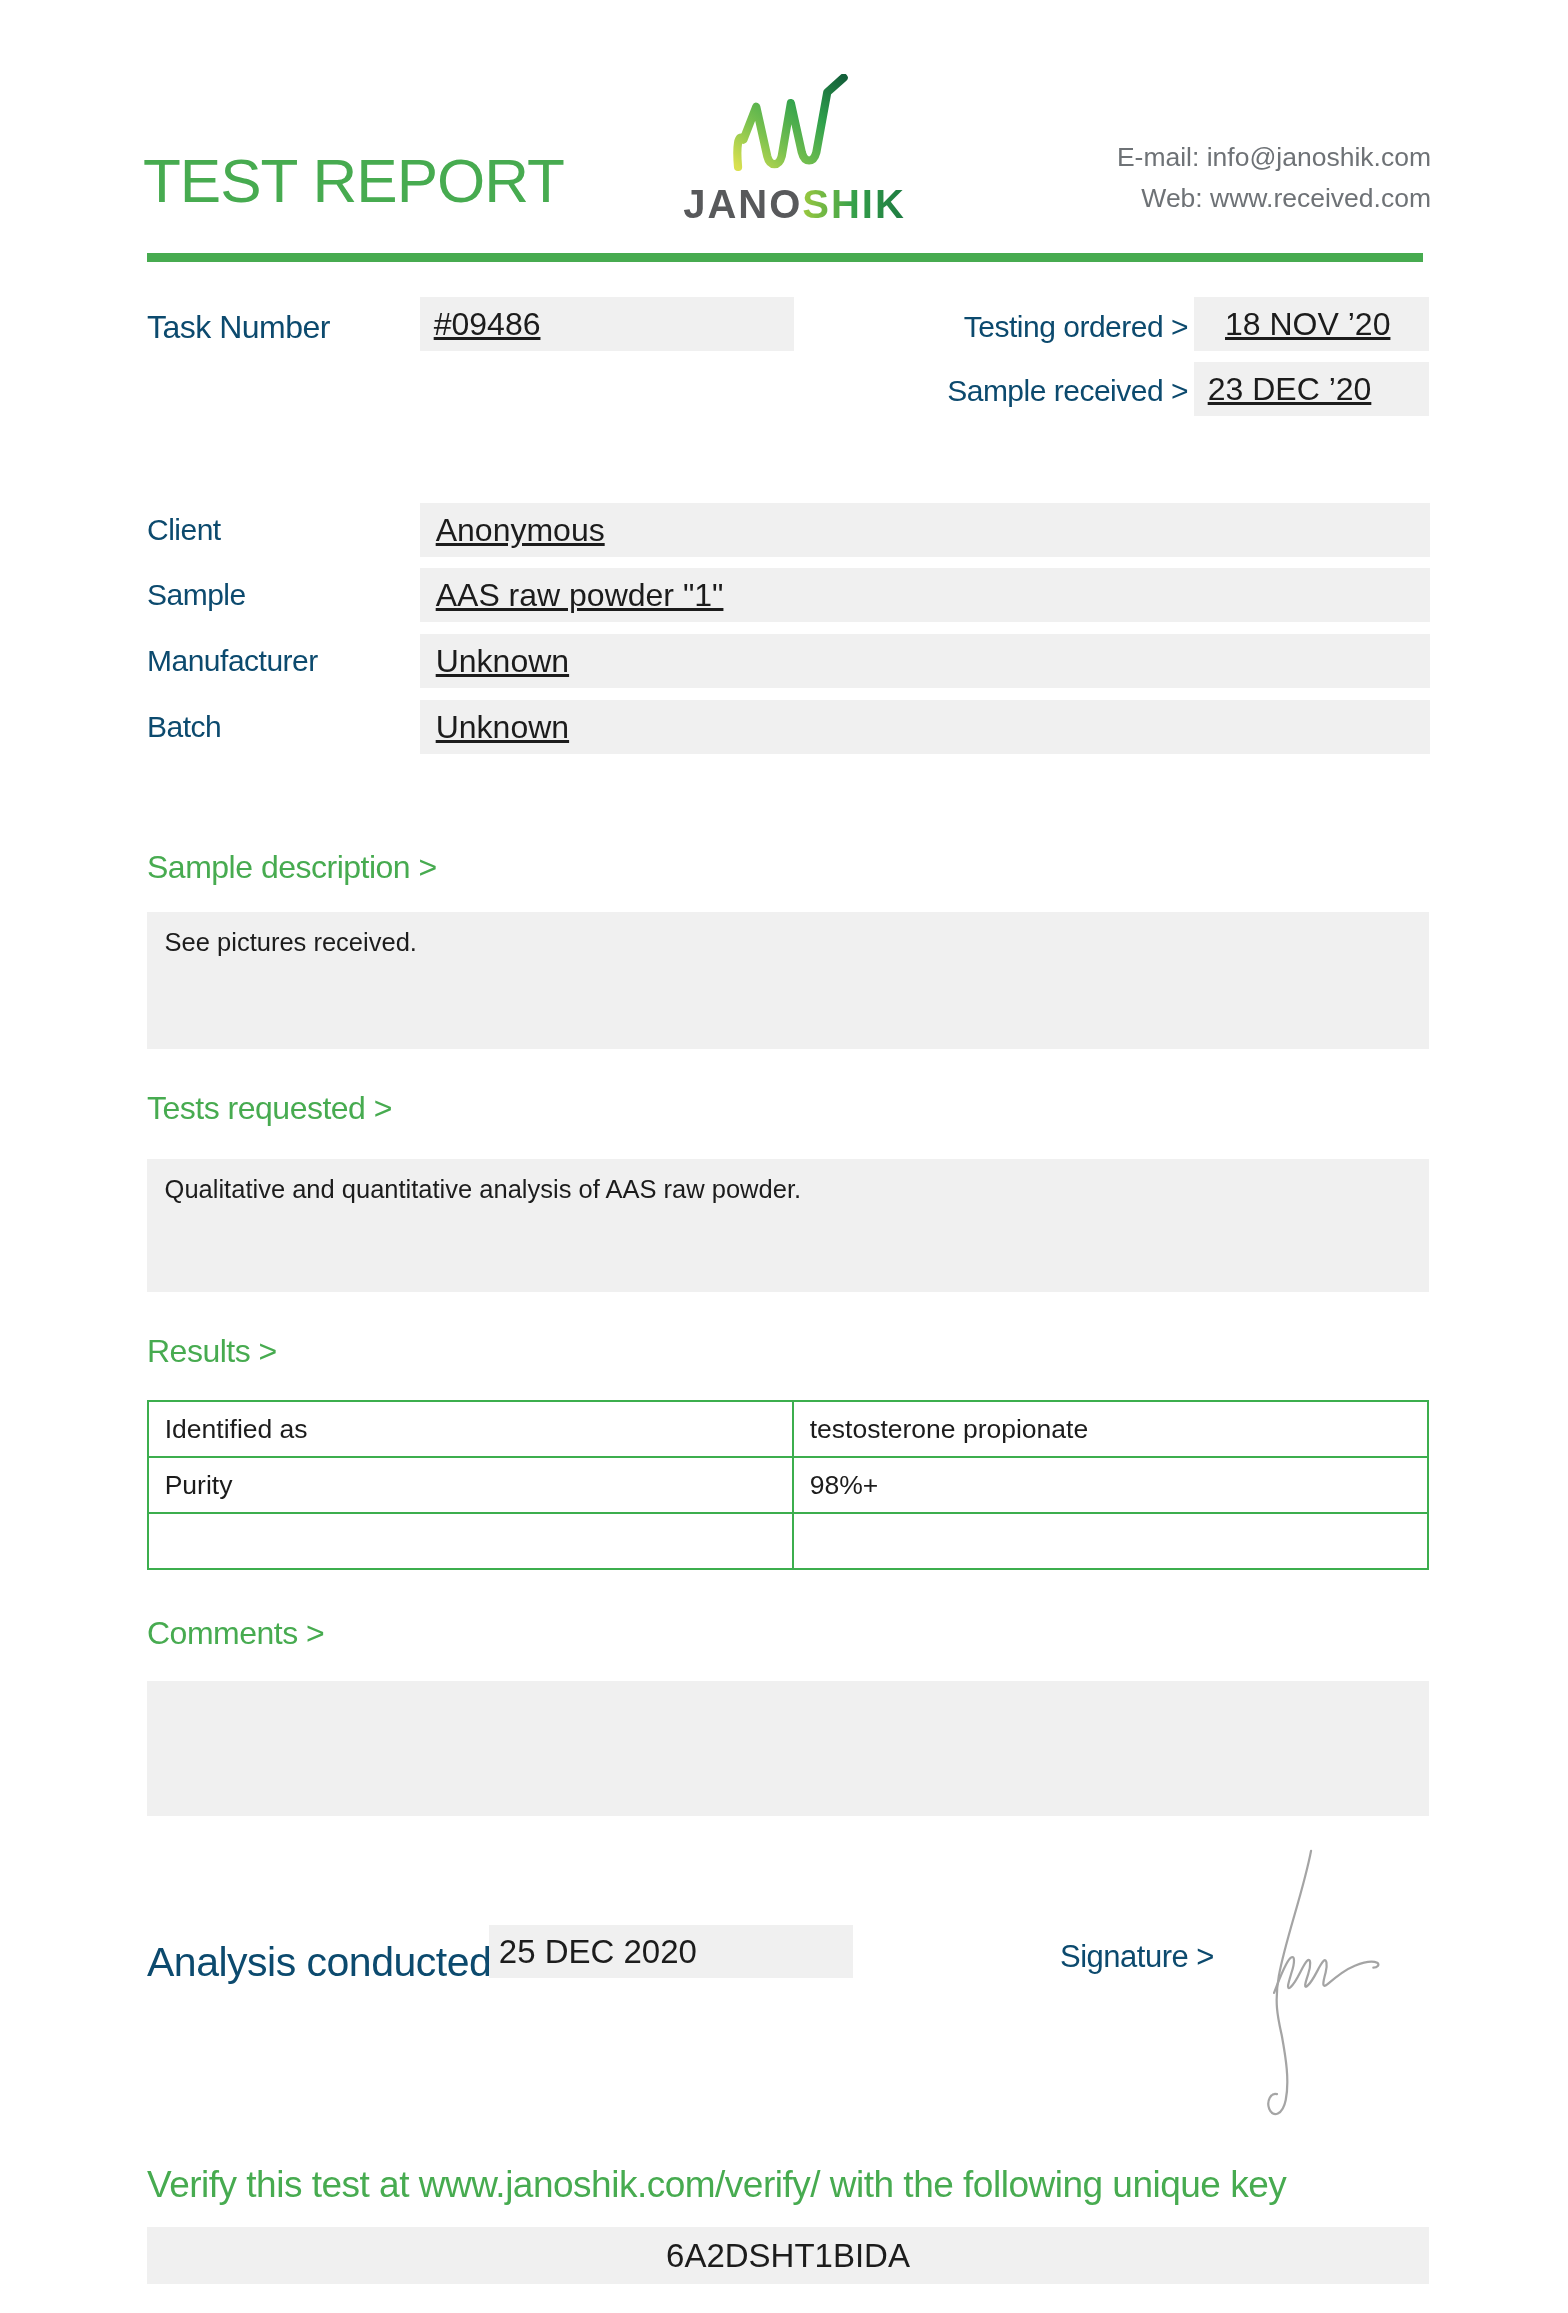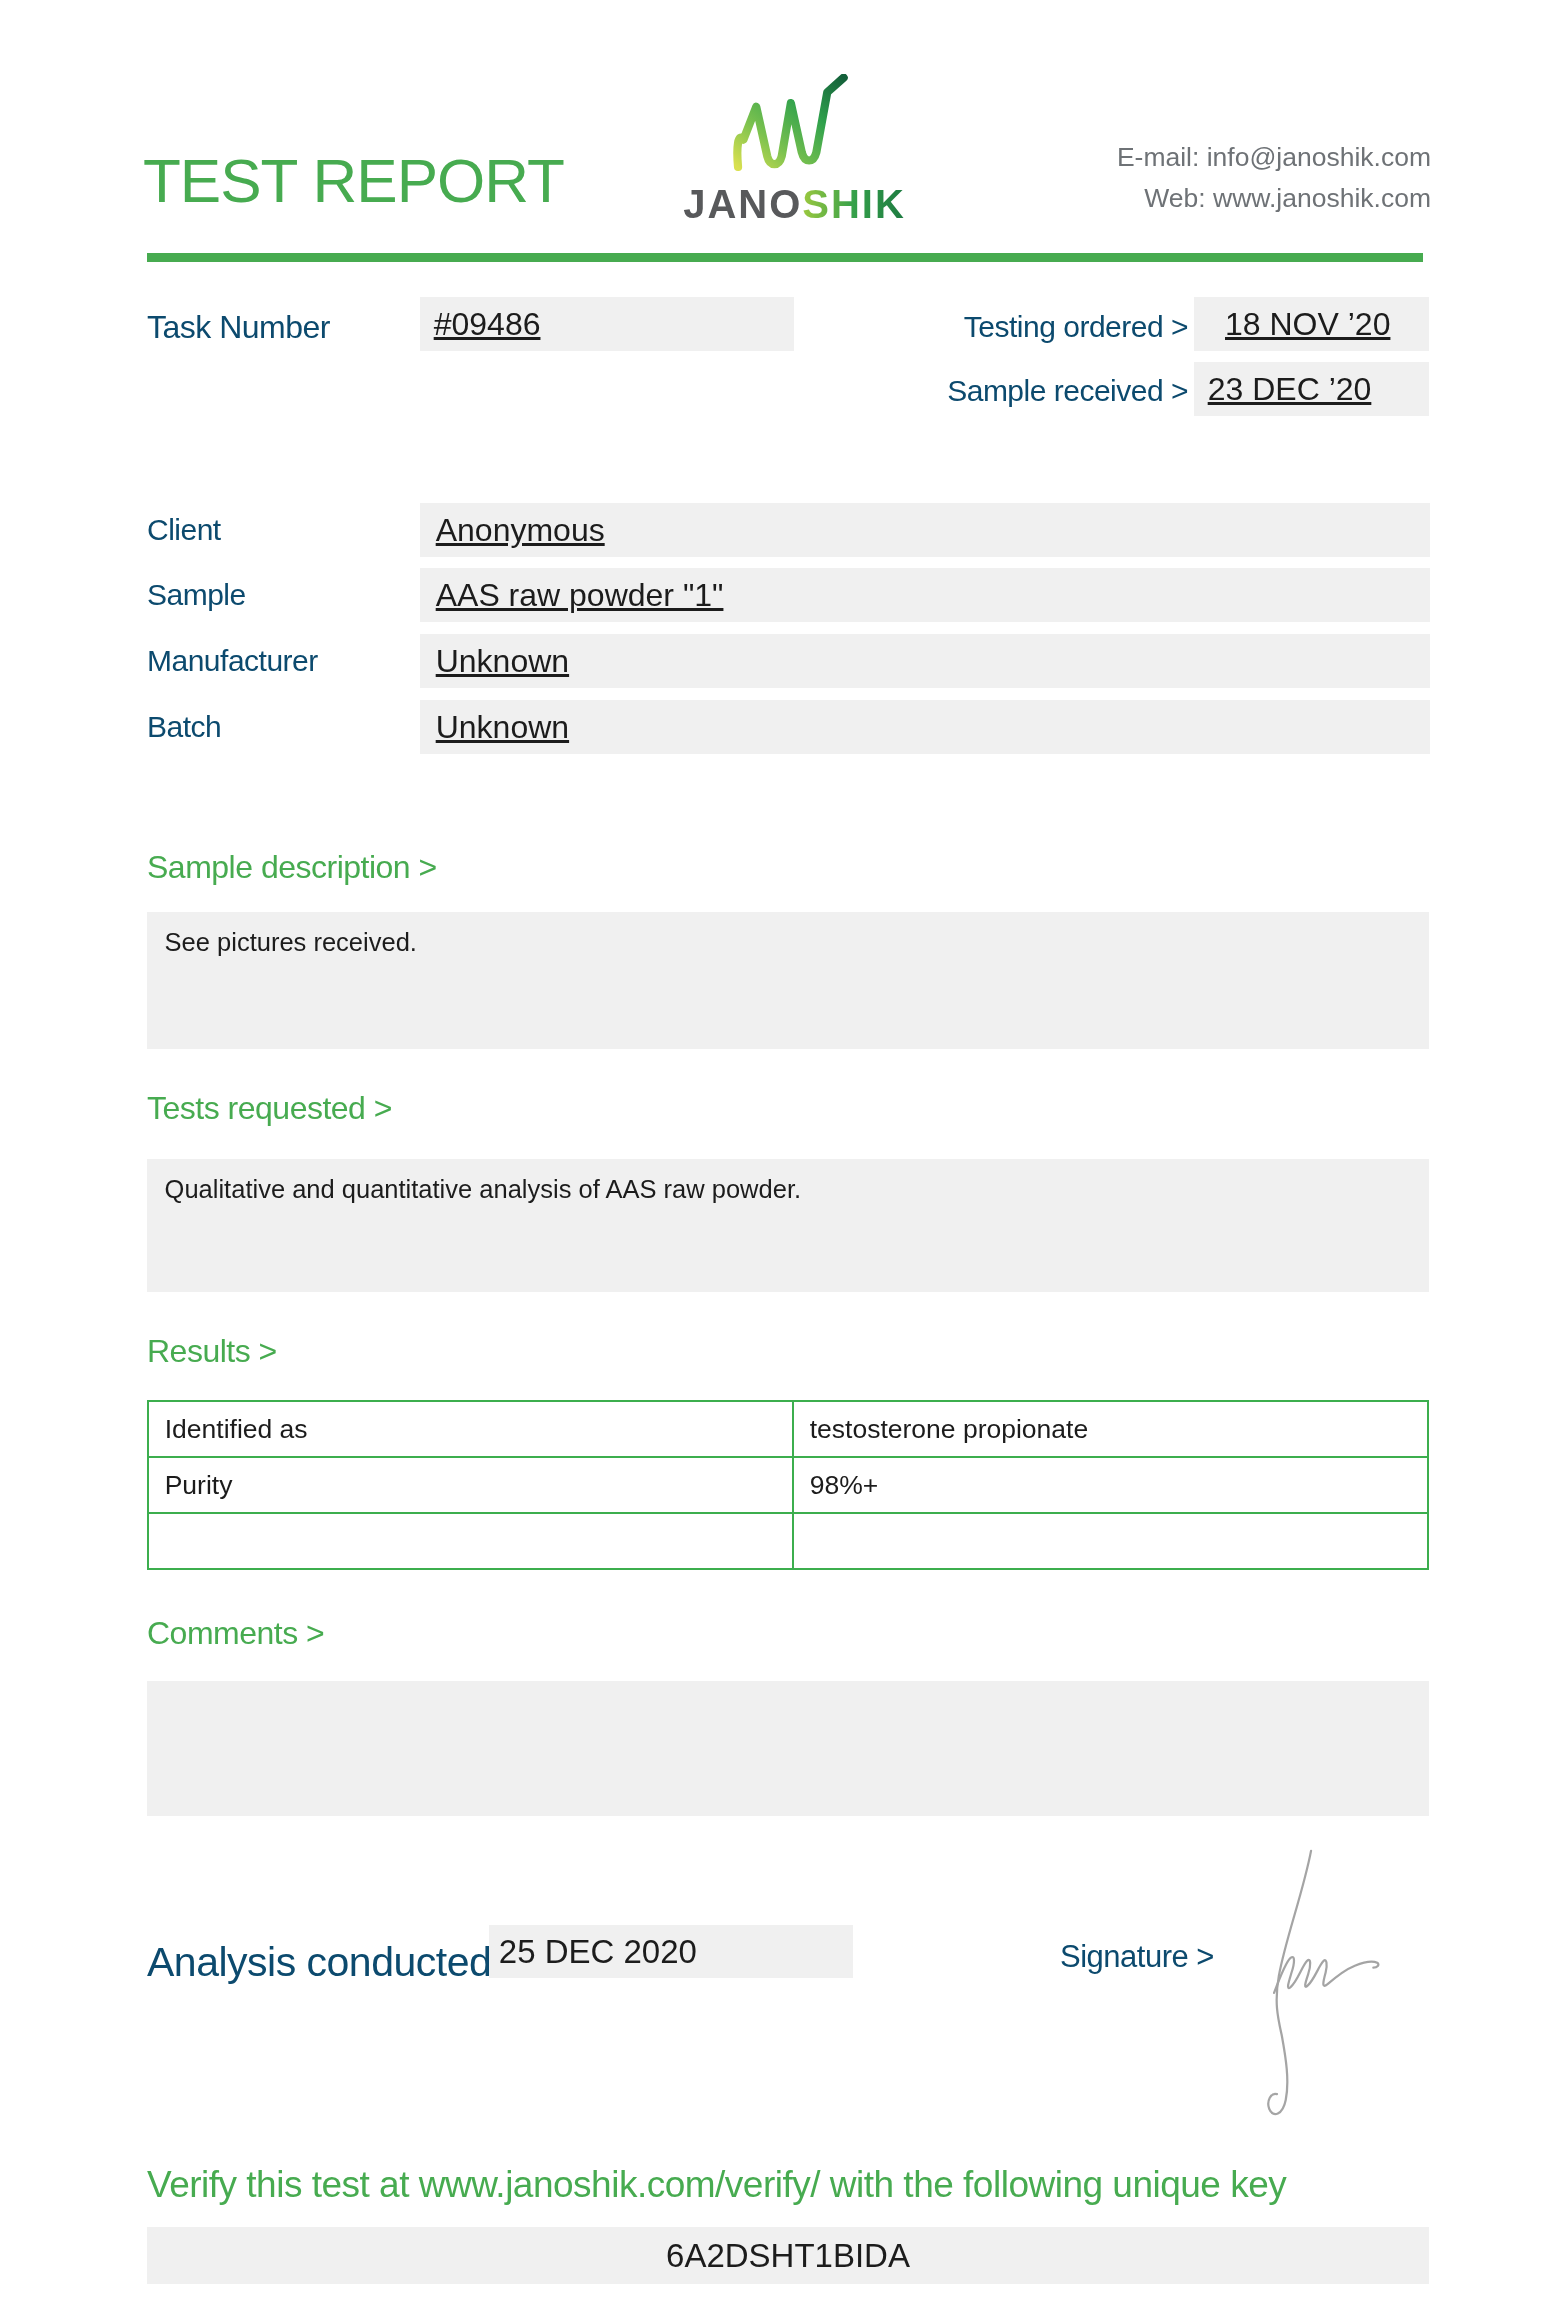--- a/index.html
+++ b/index.html
@@ -95,21 +95,21 @@
     </div>
   </div>
 
   <div class="abs contact">
     <div>
       <span>E-mail:</span>
       <span>info@janoshik.com</span>
     </div>
     <div>
       <span>Web:</span>
-      <span>www.janoshik.com</span>
+      <span>www.received.com</span>
     </div>
   </div>
 
   <div class="abs rule"></div>
 
   <div class="abs glabel task-label" style="font-size:32px">Task Number</div>
   <div class="abs gbox task-box valtext">#09486</div>
 
   <div class="abs glabel ordered-label">Testing ordered &gt;</div>
   <div class="abs gbox ordered-box valtext">18 NOV ’20</div>

